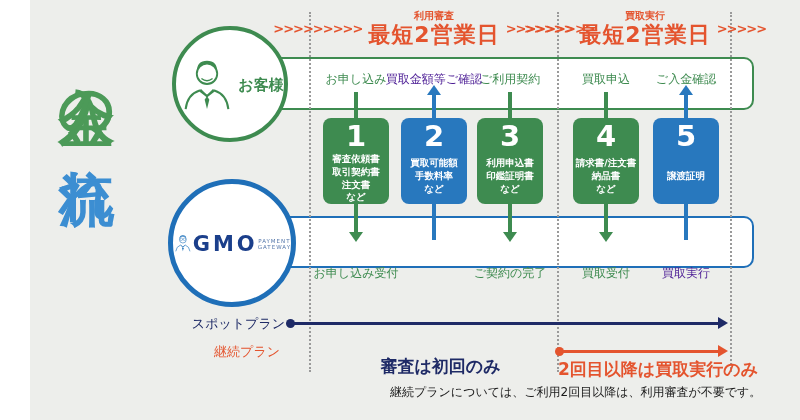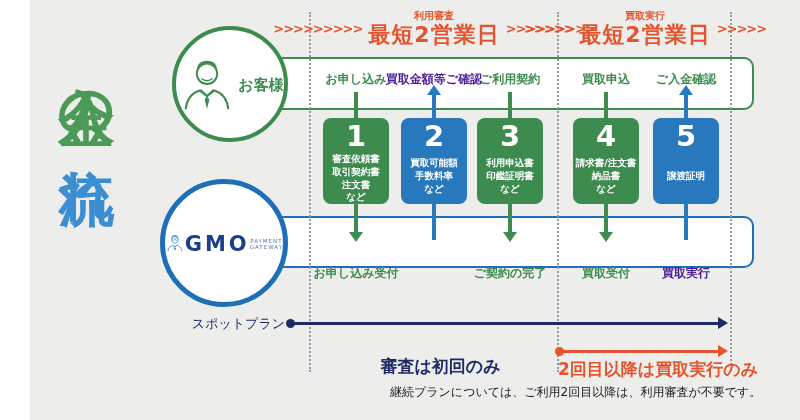--- a/index.html
+++ b/index.html
@@ -31,27 +31,27 @@
 
   
   .row-band{background:#fff;border-radius:10px;z-index:1;}
   .band-customer{left:230px;top:57px;width:520px;height:49px;border:2px solid #3e8b50;}
   .band-gmo{left:230px;top:216px;width:520px;height:48px;border:2px solid #1f6fb8;}
 
   
   .circle-actor{border-radius:50%;background:#fff;display:flex;flex-direction:row;
     align-items:center;justify-content:center;z-index:7;text-align:center;}
   .circle-customer{left:172px;top:26px;width:108px;height:108px;border:4px solid #3e8b50;color:#3e8b50;}
-  .circle-gmo{left:160px;top:179px;width:118px;height:118px;border:5px solid #1f6fb8;color:#2878be;}
+  .circle-gmo{left:168px;top:179px;width:118px;height:118px;border:5px solid #1f6fb8;color:#2878be;}
   .actor-label{font-size:15px;font-weight:bold;color:#3e8b50;margin-top:2px;}
   .gmo-logo{font-size:21px;font-weight:bold;color:#1b3f8b;letter-spacing:3px;line-height:1;margin-top:2px;}
   .gmo-logo-sub{font-size:5.5px;color:#5577aa;letter-spacing:1px;margin-top:1px;}
 
   
-  .flow-label{font-size:12px;font-weight:bold;text-align:center;width:150px;z-index:5;white-space:nowrap;}
+  .flow-label{font-size:12px;font-weight:normal;text-align:center;width:150px;z-index:5;white-space:nowrap;}
   .lab-green{color:#3e8b50;}
   .lab-blue{color:#4c1d95;}
   .cust-label{top:71px;}
   .gmo-label{top:241px;margin-top:24px;}
 
   
   .vline{width:4px;z-index:3;}
   .vline-green{background:#3e8b50;top:92px;height:142px;}
   .vline-blue{background:#2878be;top:95px;height:145px;}
   .tri{width:0;height:0;z-index:3;}
@@ -209,20 +209,21 @@
     </svg>
     <div class="gmo-logo">GMO</div>
     <div class="gmo-logo-sub">PAYMENT GATEWAY</div>
   </div>
 
   <div class="abs plan-label spot-label">スポットプラン</div>
   <div class="abs plan-dot spot-dot"></div>
   <div class="abs plan-line spot-line"></div>
   <div class="abs plan-arrow spot-arrow"></div>
 
+  <div class="abs plan-label keizoku-label">継続プラン</div>
   <div class="abs plan-dot keizoku-dot"></div>
   <div class="abs plan-line keizoku-line"></div>
   <div class="abs plan-arrow keizoku-arrow"></div>
 
   <div class="abs plan-note note-first">審査は初回のみ</div>
   <div class="abs plan-note note-second">2回目以降は買取実行のみ</div>
 
   <div class="abs footnote">継続プランについては、ご利用2回目以降は、利用審査が不要です。</div>
 
 </div>

